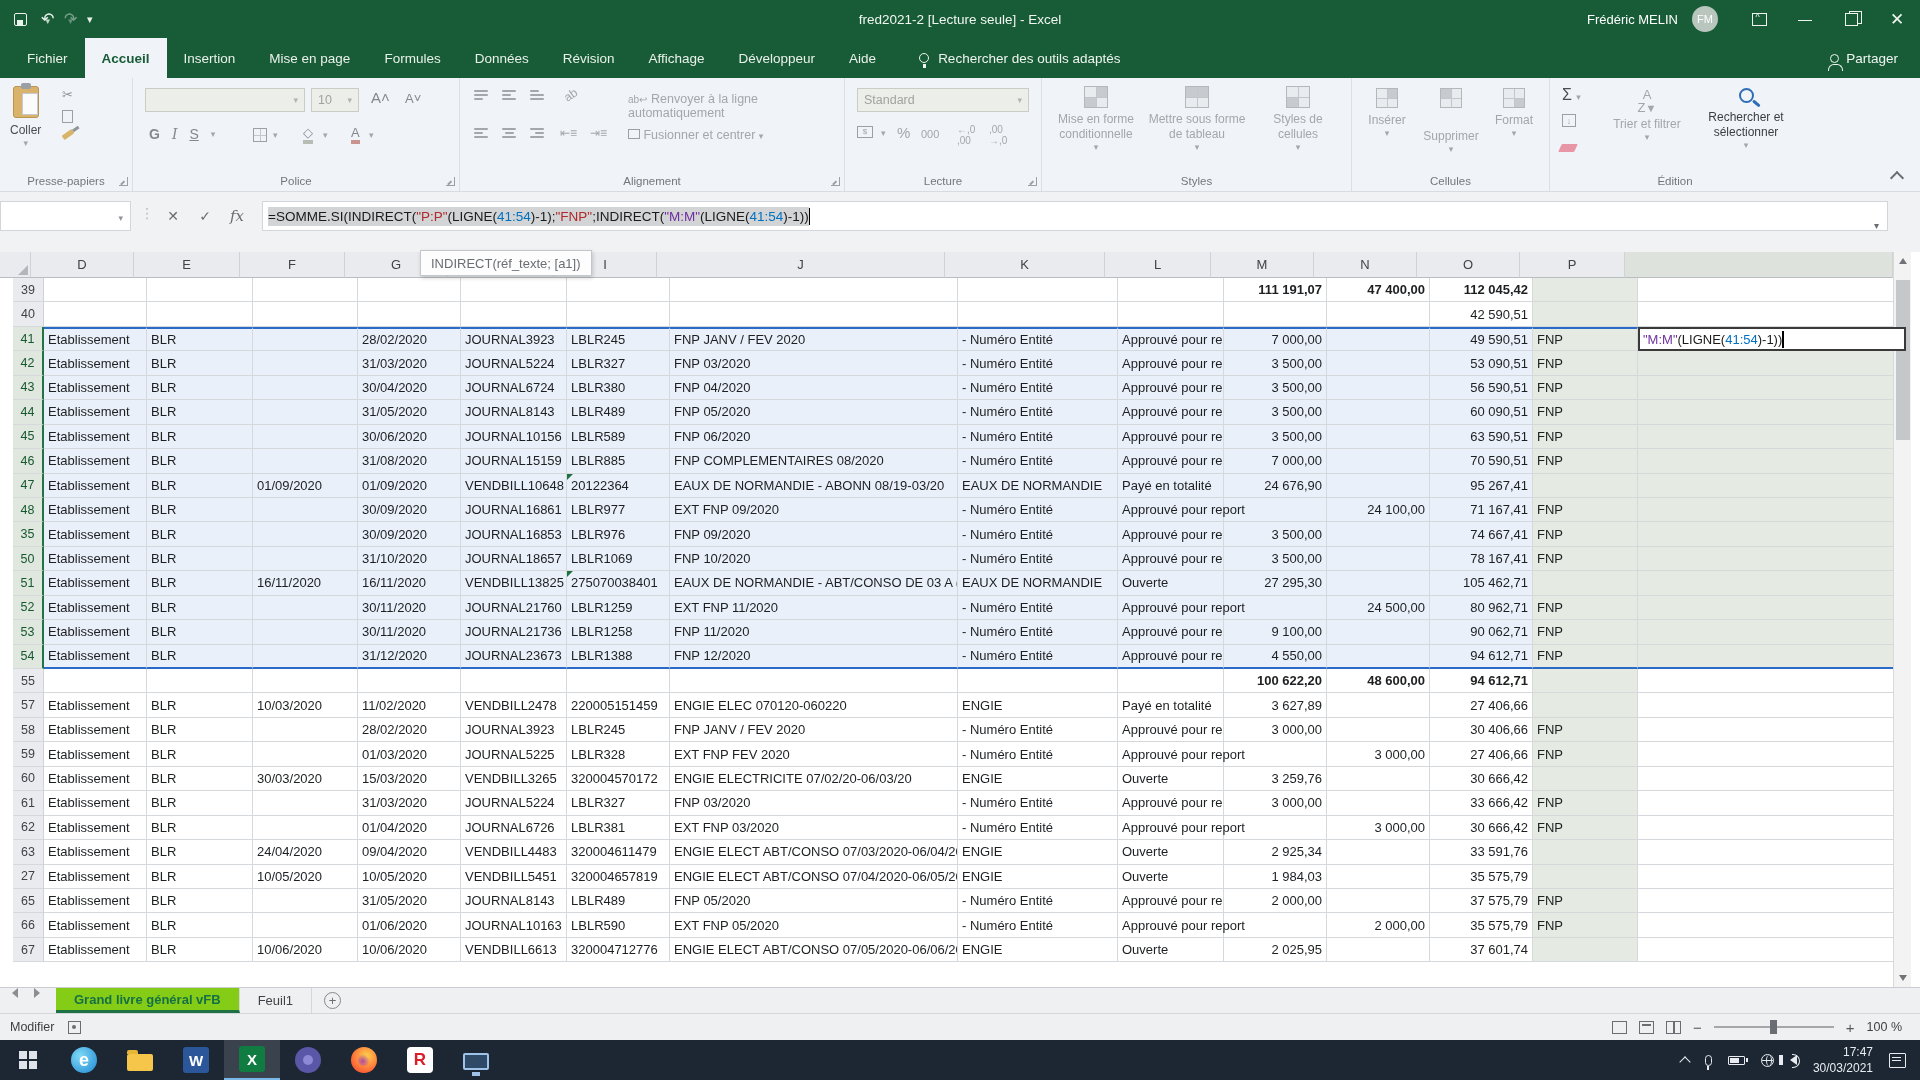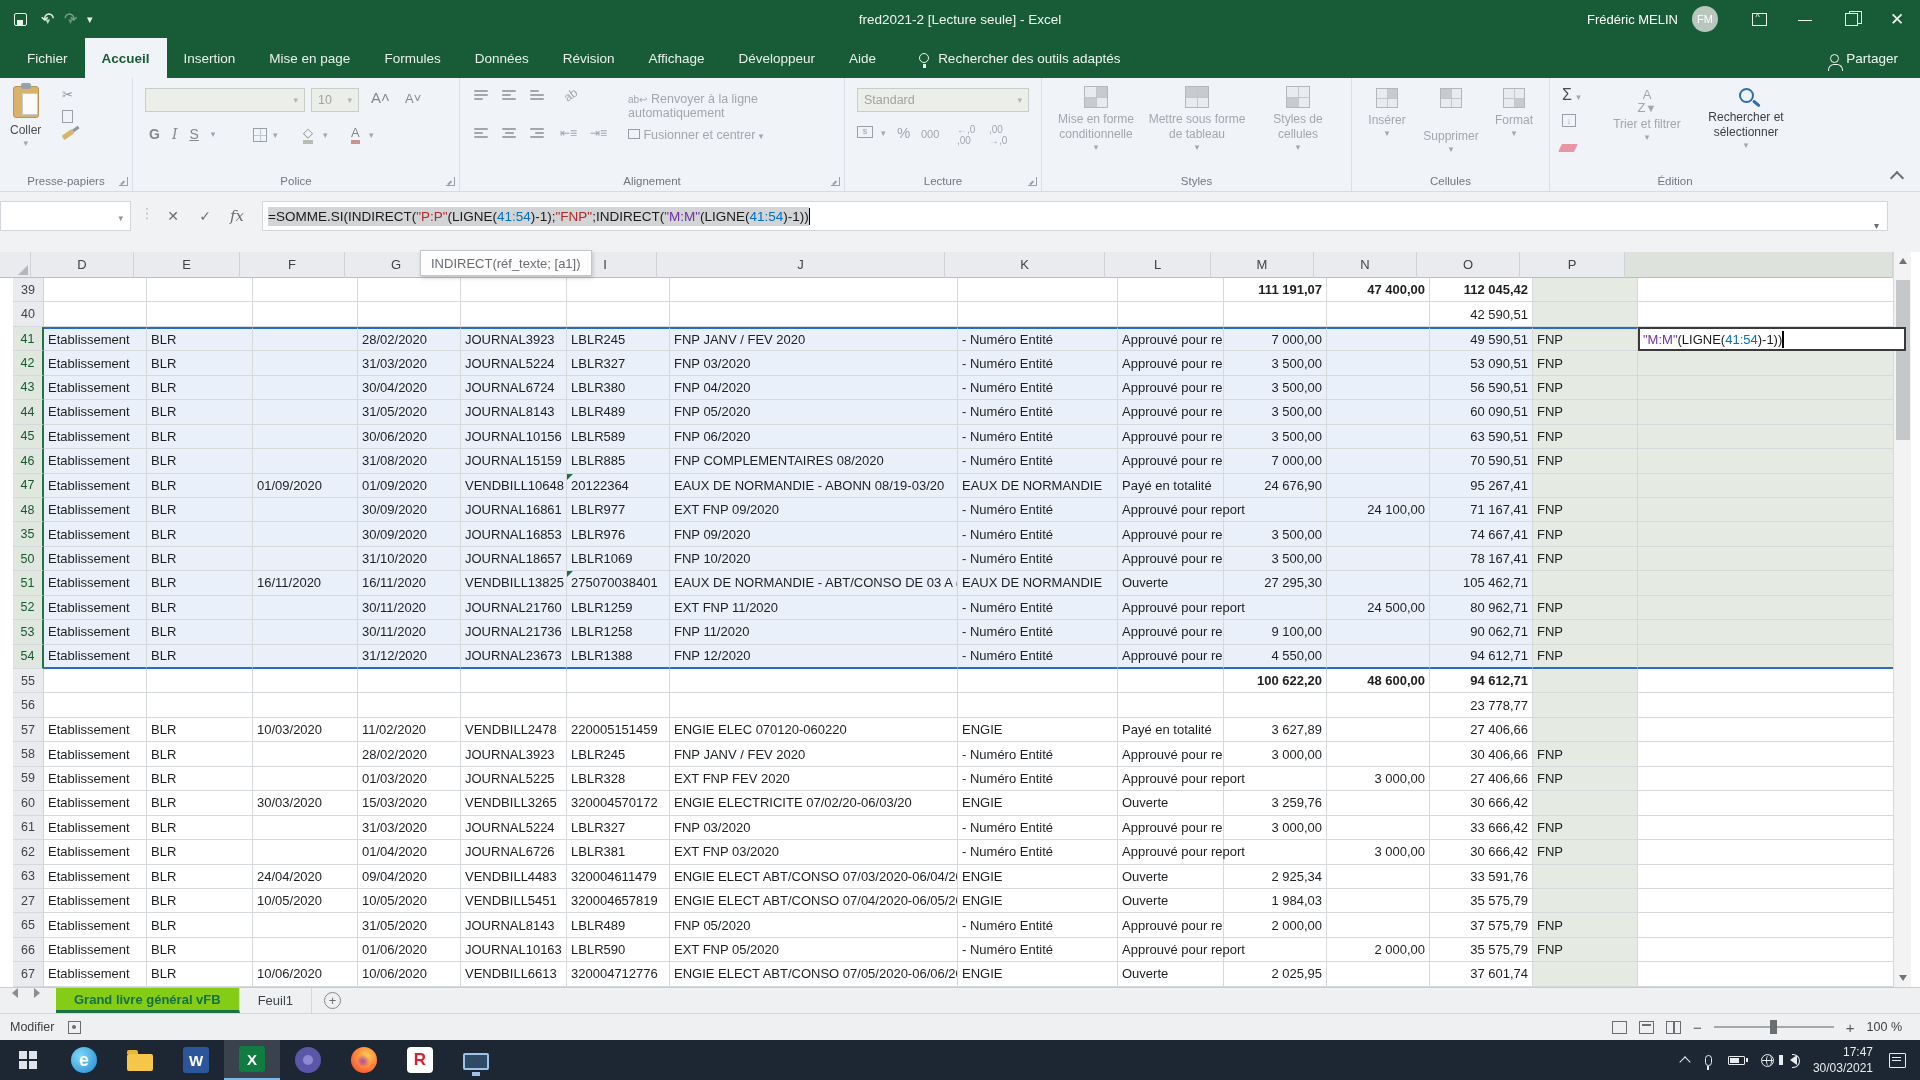--- a/index.html
+++ b/index.html
@@ -743,37 +743,20 @@
           <div class="cell" style="width:288px"></div>
           <div class="cell" style="width:160px"></div>
           <div class="cell" style="width:106px"></div>
           <div class="cell ar b" style="width:103px">100 622,20</div>
           <div class="cell ar b" style="width:103px">48 600,00</div>
           <div class="cell ar b" style="width:103px">94 612,71</div>
           <div class="cell green" style="width:105px"></div>
           <div class="cell" style="width:268px"></div>
         </div>
         <div class="grow">
-          <div class="rh">56</div>
-          <div class="cell" style="width:103px"></div>
-          <div class="cell" style="width:106px"></div>
-          <div class="cell" style="width:105px"></div>
-          <div class="cell" style="width:103px"></div>
-          <div class="cell" style="width:106px"></div>
-          <div class="cell" style="width:103px"></div>
-          <div class="cell" style="width:288px"></div>
-          <div class="cell" style="width:160px"></div>
-          <div class="cell" style="width:106px"></div>
-          <div class="cell ar" style="width:103px"></div>
-          <div class="cell ar" style="width:103px"></div>
-          <div class="cell ar" style="width:103px">23 778,77</div>
-          <div class="cell green" style="width:105px"></div>
-          <div class="cell" style="width:268px"></div>
-        </div>
-        <div class="grow">
           <div class="rh">57</div>
           <div class="cell" style="width:103px">Etablissement</div>
           <div class="cell" style="width:106px">BLR</div>
           <div class="cell" style="width:105px">10/03/2020</div>
           <div class="cell" style="width:103px">11/02/2020</div>
           <div class="cell" style="width:106px">VENDBILL2478</div>
           <div class="cell" style="width:103px">220005151459</div>
           <div class="cell" style="width:288px">ENGIE ELEC 070120-060220</div>
           <div class="cell" style="width:160px">ENGIE</div>
           <div class="cell" style="width:106px">Payé en totalité</div>

